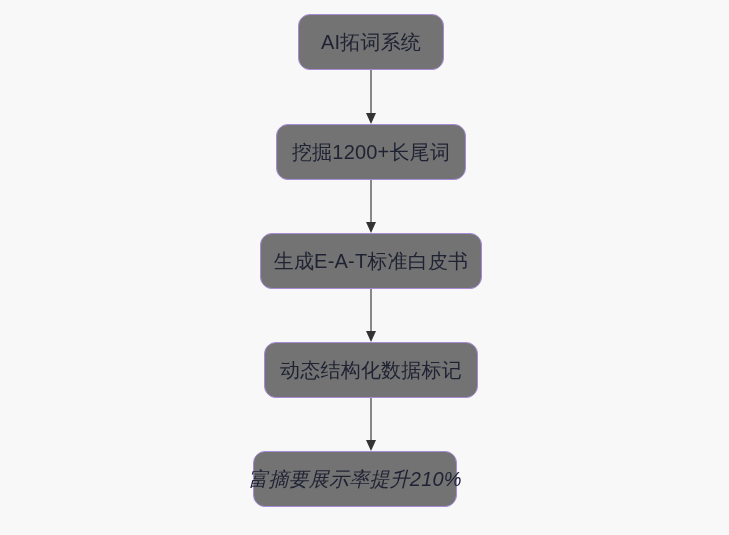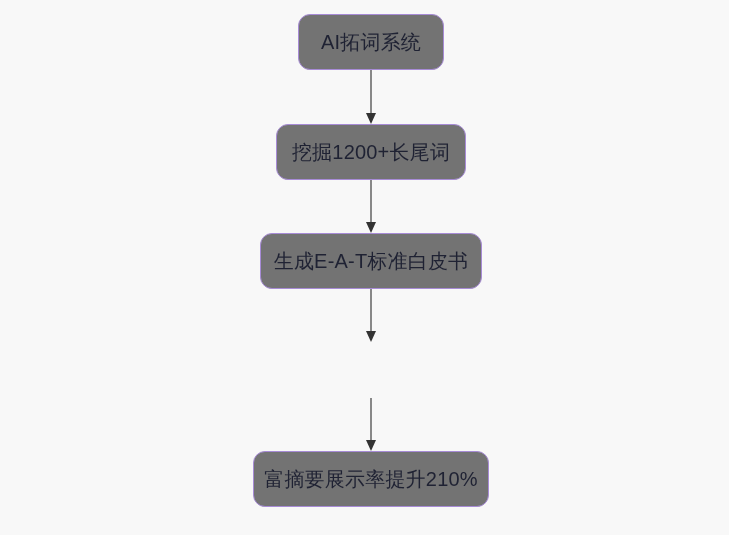--- a/index.html
+++ b/index.html
@@ -88,18 +88,21 @@
   </div>
 
   <div class="node" style="left:276px; top:124px; width:190px; height:56px;text-align:right;">
     <span class="node-label">挖掘1200+长尾词</span>
   </div>
 
   <div class="node" style="left:260px; top:233px; width:222px; height:56px;justify-content:center;">
     <span class="node-label">生成E-A-T标准白皮书</span>
   </div>
 
+  <div class="node" style="left:264px; top:342px; width:214px; height:56px;">
+    <span class="node-label">动态结构化数据标记</span>
+  </div>
 
-  <div class="node" style="left:253px; top:451px; width:236px; height:56px;">
+  <div class="node" style="left:253px; top:451px; width:204px; height:56px;font-style:italic;">
     <span class="node-label">富摘要展示率提升210%</span>
   </div>
 
 </div>
 
 </body></html>

